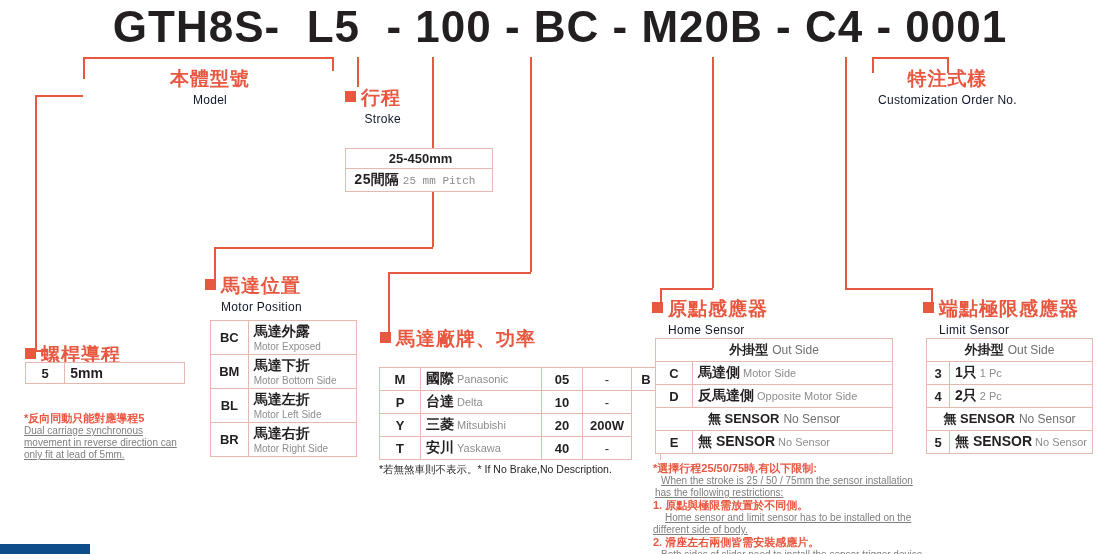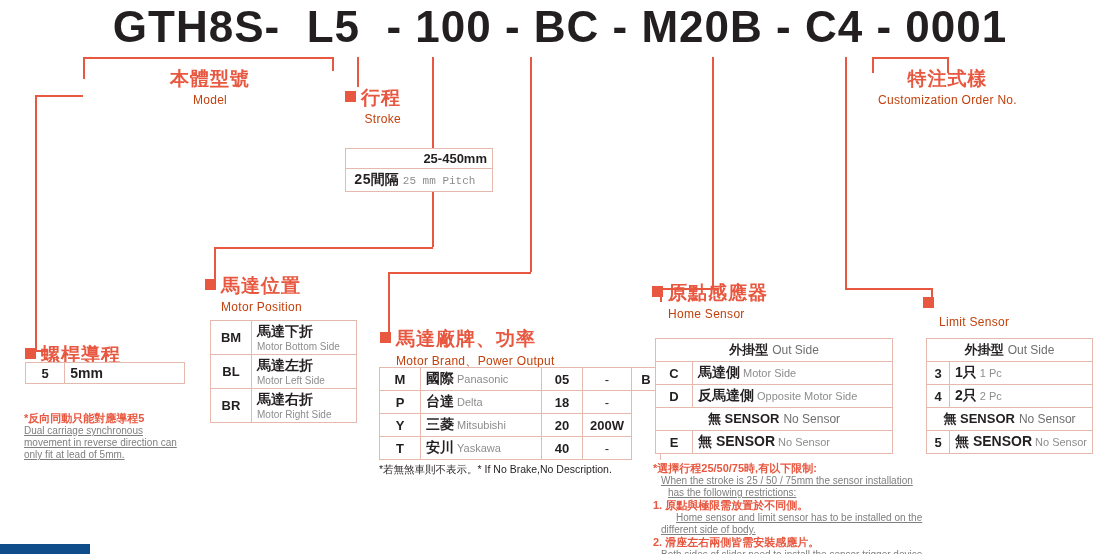--- a/index.html
+++ b/index.html
@@ -26,21 +26,21 @@
   
   .ghead{position:absolute;}
   .ghead .sq{
     display:inline-block;width:11px;height:11px;background:#e8573f;
     margin-right:5px;vertical-align:2px;
   }
   .ghead .cn{
     font-size:19px;font-weight:bold;color:#e8573f;letter-spacing:1px;
   }
   .ghead .en{
-    display:block;font-size:12px;color:#c2410c;margin-top:1px;margin-left:16px;
+    display:block;font-size:12px;color:#0f172a;margin-top:1px;margin-left:16px;
     letter-spacing:.3px;
   }
   .ghead.center{text-align:center;}
   .ghead.center .en{margin-left:0;}
 
   
   table.tbl{border-collapse:collapse;position:absolute;}
   table.tbl td{
     border:1px solid #e6b9ae;
     padding:2px 5px;
@@ -121,42 +121,41 @@
     <span class="en">Customization Order No.</span>
   </div>
 
   <div class="ghead" style="left:205px;top:273px;">
     <span class="sq"></span><span class="cn">馬達位置</span>
     <span class="en">Motor Position</span>
   </div>
 
   <div class="ghead" style="left:380px;top:326px;">
     <span class="sq"></span><span class="cn">馬達廠牌、功率</span>
-    <span class="en">Motor Brand、Power Output</span>
-  </div>
-
-  <div class="ghead" style="left:652px;top:280px;">
+  </div>
+
+  <div class="ghead" style="left:652px;top:296px;">
     <span class="sq"></span><span class="cn">原點感應器</span>
     <span class="en">Home Sensor</span>
   </div>
 
   <div class="ghead" style="left:923px;top:296px;">
-    <span class="sq"></span>
+    <span class="sq"></span><span class="cn">端點極限感應器</span>
     <span class="en">Limit Sensor</span>
   </div>
 
   <div class="ghead" style="left:25px;top:342px;">
     <span class="sq"></span><span class="cn">螺桿導程</span>
     <span class="en">Ball Screw Lead</span>
   </div>
 
   <table class="tbl" style="left:345px;top:148px;width:148px;">
     <tbody>
         <tr>
-      <td class="band" style="text-align:right;padding-left:8px;">25-450mm</td>
+      <td class="band" style="text-align:center;padding-left:8px;">25-450mm</td>
     </tr>
     <tr>
       <td style="text-align:left;padding-left:8px;font-family:Liberation Mono, monospace;">
         <span class="cn" style="font-weight:bold;font-size:14px;">25間隔</span><span class="en" style="font-size:11px;color:#8d8d8d;margin-left:4px;">25 mm Pitch</span>
       </td>
     </tr>
   </tbody>
     </table>
 
   <table class="tbl" style="left:25px;top:362px;width:160px;">
@@ -172,20 +171,27 @@
 
   <div class="note" style="left:24px;top:412px;width:160px;">
     <b>*反向同動只能對應導程5</b>
     <span class="sub">Dual carriage synchronous</span>
     <span class="sub">movement in reverse direction can</span>
     <span class="sub">only fit at lead of 5mm.</span>
   </div>
 
   <table class="tbl" style="left:210px;top:320px;width:147px;">
     <tbody>
+        <tr>
+      <td class="code">BC</td>
+      <td class="desc" style="width:105px;">
+        <span class="cn">馬達外露</span>
+        <span class="en2">Motor Exposed</span>
+      </td>
+    </tr>
     <tr>
       <td class="code">BM</td>
       <td class="desc">
         <span class="cn">馬達下折</span>
         <span class="en2">Motor Bottom Side</span>
       </td>
     </tr>
     <tr>
       <td class="code">BL</td>
       <td class="desc">
@@ -212,21 +218,21 @@
       </td>
       <td class="code" style="width:22px;">05</td>
       <td style="text-align:center;width:38px;">-</td>
       <td class="code" style="width:18px;">B</td>
     </tr>
     <tr>
       <td class="code">P</td>
       <td class="desc">
         <span class="cn">台達</span><span class="en">Delta</span>
       </td>
-      <td class="code">18</td>
+      <td class="code">10</td>
       <td style="text-align:center;">-</td>
       <td rowspan="3" style="border-top:none;border-bottom:none;background:#fff;"></td>
     </tr>
     <tr>
       <td class="code">Y</td>
       <td class="desc">
         <span class="cn">三菱</span><span class="en">Mitsubishi</span>
       </td>
       <td class="code">20</td>
       <td style="text-align:center;font-weight:bold;">200W</td>
@@ -275,24 +281,24 @@
       <td class="desc">
         <span class="cn">無 SENSOR</span><span class="en">No Sensor</span>
       </td>
     </tr>
   </tbody>
     </table>
 
   <div class="note" style="left:653px;top:462px;width:300px;">
     <b>*選擇行程25/50/75時,有以下限制:</b>
     <span class="sub" style="margin-left:8px;">When the stroke is 25 / 50 / 75mm the sensor installation</span>
-    <span class="sub" style="margin-left:15px;">has the following restrictions:</span>
+    <span class="sub" style="margin-left:2px;">has the following restrictions:</span>
     <b>1. 原點與極限需放置於不同側。</b>
-    <span class="sub" style="margin-left:23px;">Home sensor and limit sensor has to be installed on the</span>
-    <span class="sub" style="margin-left:8px;">different side of body.</span>
+    <span class="sub" style="margin-left:12px;">Home sensor and limit sensor has to be installed on the</span>
+    <span class="sub" style="margin-left:0;">different side of body.</span>
     <b>2. 滑座左右兩側皆需安裝感應片。</b>
     <span class="sub" style="margin-left:8px;">Both sides of slider need to install the sensor trigger device.</span>
   </div>
 
   <table class="tbl" style="left:926px;top:338px;width:167px;">
     <tbody>
         <tr>
       <td class="band" colspan="2">
         <span>外掛型</span><span class="en">Out Side</span>
       </td>

